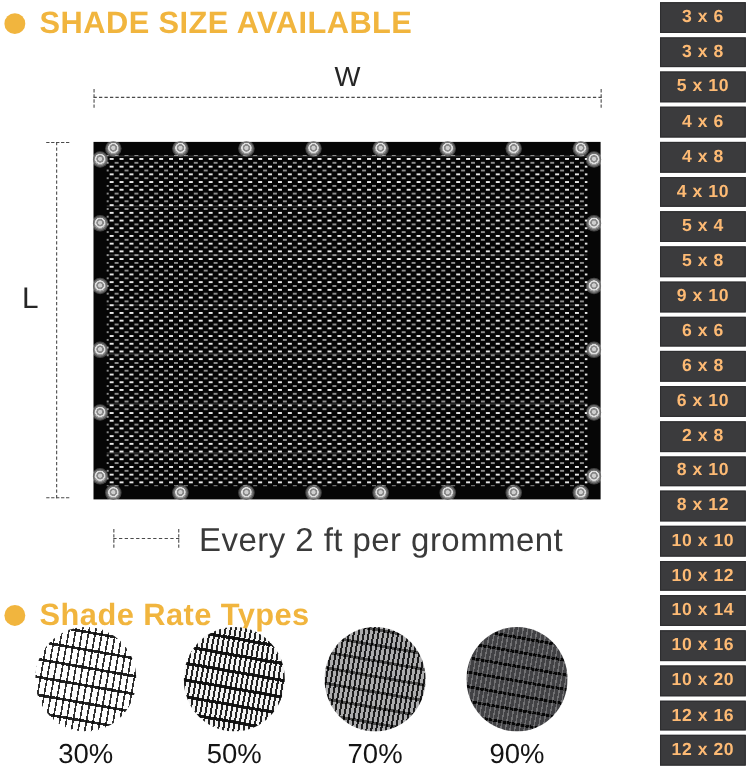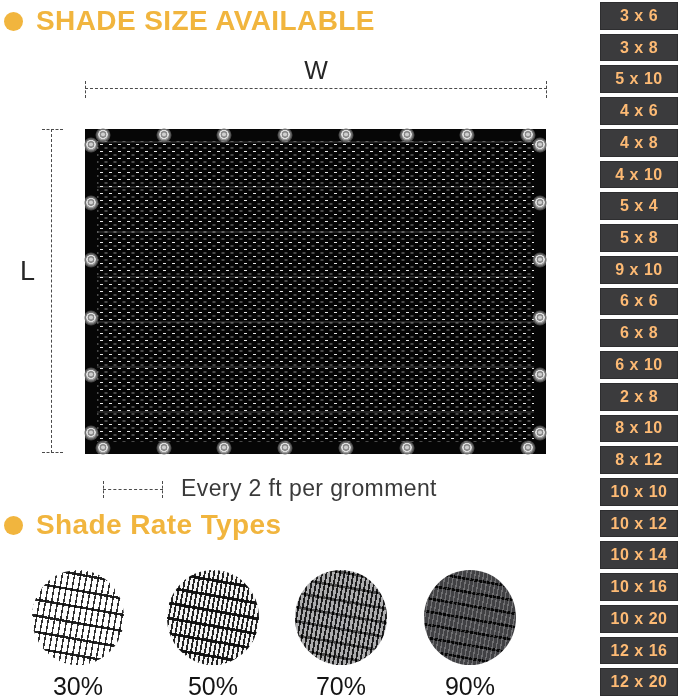--- a/index.html
+++ b/index.html
@@ -5,21 +5,21 @@
   * { margin:0; padding:0; box-sizing:border-box; }
   html,body { background:#fff; }
   body { font-family:"Liberation Sans", sans-serif; }
   .canvas { position:relative; width:679px; height:698px; background:#fff; overflow:hidden; }
 
   
   .heading-row { position:absolute; left:4px; display:flex; align-items:center; gap:13px; }
   .bullet { width:19px; height:19px; border-radius:50%; background:#F1B53E; flex:0 0 auto; }
   .heading-text { font-size:28px; font-weight:800; letter-spacing:.4px; color:#F1B53E; white-space:nowrap; }
   #title-row { top:5px; }
-  #rate-row { top:509px; }
+  #rate-row { top:543px; }
 
   
   .w-dim { position:absolute; left:85px; top:88px; width:462px; height:2px; }
   .w-dim .line { position:absolute; left:0; right:0; top:0; border-top:1.6px dashed #4a4a4a; }
   .w-dim::before, .w-dim::after { content:""; position:absolute; top:-7px; height:17px; border-left:1.6px dashed #4a4a4a; }
   .w-dim::before { left:0; } .w-dim::after { right:0; }
   .w-label { position:absolute; left:85px; top:56px; width:462px; text-align:center; font-size:25px; color:#262626; }
 
   .l-dim { position:absolute; left:51px; top:129px; width:2px; height:324px; }
   .l-dim .line { position:absolute; top:0; bottom:0; left:0; border-left:1.6px dashed #4a4a4a; }
@@ -41,21 +41,21 @@
   .grommet-layer { position:absolute; inset:0; }
   .grommet { position:absolute; width:11px; height:11px; border-radius:50%; transform:translate(-50%,-50%);
     background:radial-gradient(circle at 50% 45%, #cfcfcf 0 1.6px, #8a8a8a 2.2px 3.2px, #dedede 3.6px 4.5px, #9c9c9c 4.8px);
     box-shadow:0 0 0 1px #6f6f6f, 0 0 0 2px rgba(255,255,255,0.25); }
 
   
   .bracket { position:absolute; left:103px; top:481px; width:60px; height:17px; }
   .bracket .line { position:absolute; left:0; right:0; top:8px; border-top:1.6px dashed #4a4a4a; }
   .bracket::before, .bracket::after { content:""; position:absolute; top:0; bottom:0; border-left:1.6px dashed #4a4a4a; }
   .bracket::before { left:0; } .bracket::after { right:0; }
-  .grommet-note { position:absolute; left:181px; top:475px; font-size:23px; color:#3a3a3a; letter-spacing:.4px; white-space:nowrap; }
+  .grommet-note { position:absolute; left:181px; top:475px; font-size:30px; color:#3a3a3a; letter-spacing:.4px; white-space:nowrap; }
 
   
   .rate-item { position:absolute; top:570px; width:92px; text-align:center; }
   .rate-circle { width:92px; height:95px; border-radius:50%; margin:0 auto; }
   .rate-30 .rate-circle { background:
       repeating-linear-gradient(100deg, rgba(12,12,12,0.85) 0 1.5px, transparent 1.5px 6px),
       repeating-linear-gradient(10deg, rgba(12,12,12,0.9) 0 2.4px, transparent 2.4px 16px),
       #ffffff; }
   .rate-50 .rate-circle { background:
       repeating-linear-gradient(100deg, rgba(12,12,12,0.9) 0 1.8px, transparent 1.8px 4.6px),

